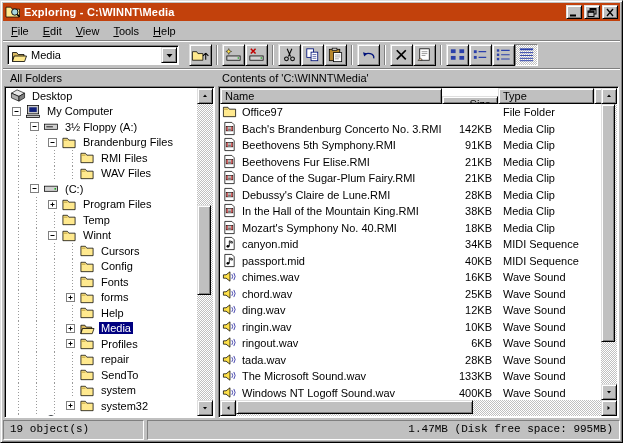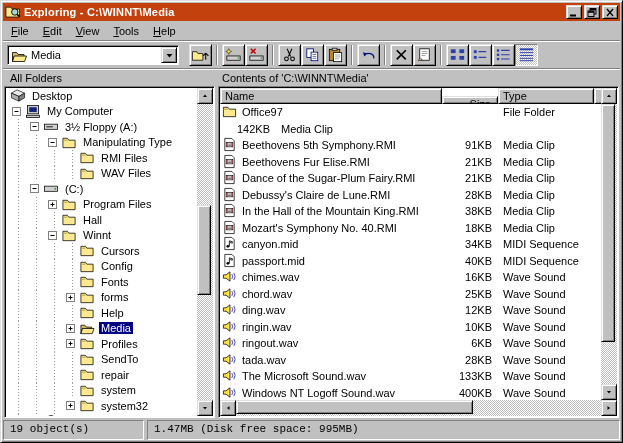--- a/index.html
+++ b/index.html
@@ -88,21 +88,21 @@
   .fname { width:222px; display:flex; align-items:center; padding-left:2px; }
   .fsize { width:56px; text-align:right; padding-right:6px; }
   .ftype { width:96px; padding-left:5px; }
   .ficon { width:16px; height:16px; flex:none; margin-right:4px; }
   .ficon svg { width:15px; height:15px; }
 
   
   .statusbar { height:20px; flex:none; display:flex; margin-top:2px;font-family:Liberation Mono, monospace; }
   .status-cell { padding:2px 6px; white-space:nowrap; overflow:hidden; }
   .status-objects { width:141px; flex:none; margin-right:3px; }
-  .status-size { flex:1; }
+  .status-size { flex:1;text-align:right; }
 </style>
 </head>
 <body>
 
 <div class="window">
 
   <div class="titlebar">
     <span class="app-icon">
       <svg viewBox="0 0 16 16">
           <path d="M1 13h13.5V5.2H7.3L5.8 3.2H1z" fill="#ffe98e" stroke="#000" stroke-width="0.7"></path>
@@ -335,21 +335,21 @@
             <span class="exp-cell">
               <svg viewBox="0 0 9 9">
                 <rect x="0.5" y="0.5" width="8" height="8" fill="#fff" stroke="#808080"></rect>
                 <path d="M2.5 4.5h4" stroke="#000"></path>
               </svg>
             </span>
             <span class="tree-icon"><svg viewBox="0 0 16 16">
                 <path d="M1.5 13.5h13v-8H7.8L6.3 3.5H1.5z" fill="#ffe98e" stroke="#000" stroke-width="0.8"></path>
                 <path d="M1.5 5.5h4.8" stroke="#b89a3a" fill="none"></path>
               </svg></span>
-            <span class="tree-label">Manipulating Type</span>
+            <span class="tree-label">Brandenburg Files</span>
           </div>
           <div class="tree-row">
             <span style="width:3px;flex:none"></span>
             <span class="guide"></span>
             <span class="guide"></span>
             <span class="guide"></span>
             <span class="exp-cell guide"></span>
             <span class="tree-icon"><svg viewBox="0 0 16 16">
                 <path d="M1.5 13.5h13v-8H7.8L6.3 3.5H1.5z" fill="#ffe98e" stroke="#000" stroke-width="0.8"></path>
                 <path d="M1.5 5.5h4.8" stroke="#b89a3a" fill="none"></path>
@@ -401,21 +401,21 @@
           </div>
           <div class="tree-row">
             <span style="width:3px;flex:none"></span>
             <span class="guide"></span>
             <span class="guide"></span>
             <span class="exp-cell guide"></span>
             <span class="tree-icon"><svg viewBox="0 0 16 16">
                 <path d="M1.5 13.5h13v-8H7.8L6.3 3.5H1.5z" fill="#ffe98e" stroke="#000" stroke-width="0.8"></path>
                 <path d="M1.5 5.5h4.8" stroke="#b89a3a" fill="none"></path>
               </svg></span>
-            <span class="tree-label">Hall</span>
+            <span class="tree-label">Temp</span>
           </div>
           <div class="tree-row">
             <span style="width:3px;flex:none"></span>
             <span class="guide"></span>
             <span class="guide"></span>
             <span class="exp-cell">
               <svg viewBox="0 0 9 9">
                 <rect x="0.5" y="0.5" width="8" height="8" fill="#fff" stroke="#808080"></rect>
                 <path d="M2.5 4.5h4" stroke="#000"></path>
               </svg>
@@ -528,33 +528,33 @@
           <div class="tree-row">
             <span style="width:3px;flex:none"></span>
             <span class="guide"></span>
             <span class="guide"></span>
             <span class="guide"></span>
             <span class="exp-cell guide"></span>
             <span class="tree-icon"><svg viewBox="0 0 16 16">
                 <path d="M1.5 13.5h13v-8H7.8L6.3 3.5H1.5z" fill="#ffe98e" stroke="#000" stroke-width="0.8"></path>
                 <path d="M1.5 5.5h4.8" stroke="#b89a3a" fill="none"></path>
               </svg></span>
+            <span class="tree-label">repair</span>
+          </div>
+          <div class="tree-row">
+            <span style="width:3px;flex:none"></span>
+            <span class="guide"></span>
+            <span class="guide"></span>
+            <span class="guide"></span>
+            <span class="exp-cell guide"></span>
+            <span class="tree-icon"><svg viewBox="0 0 16 16">
+                <path d="M1.5 13.5h13v-8H7.8L6.3 3.5H1.5z" fill="#ffe98e" stroke="#000" stroke-width="0.8"></path>
+                <path d="M1.5 5.5h4.8" stroke="#b89a3a" fill="none"></path>
+              </svg></span>
             <span class="tree-label">SendTo</span>
-          </div>
-          <div class="tree-row">
-            <span style="width:3px;flex:none"></span>
-            <span class="guide"></span>
-            <span class="guide"></span>
-            <span class="guide"></span>
-            <span class="exp-cell guide"></span>
-            <span class="tree-icon"><svg viewBox="0 0 16 16">
-                <path d="M1.5 13.5h13v-8H7.8L6.3 3.5H1.5z" fill="#ffe98e" stroke="#000" stroke-width="0.8"></path>
-                <path d="M1.5 5.5h4.8" stroke="#b89a3a" fill="none"></path>
-              </svg></span>
-            <span class="tree-label">repair</span>
           </div>
           <div class="tree-row">
             <span style="width:3px;flex:none"></span>
             <span class="guide"></span>
             <span class="guide"></span>
             <span class="guide"></span>
             <span class="exp-cell guide"></span>
             <span class="tree-icon"><svg viewBox="0 0 16 16">
                 <path d="M1.5 13.5h13v-8H7.8L6.3 3.5H1.5z" fill="#ffe98e" stroke="#000" stroke-width="0.8"></path>
                 <path d="M1.5 5.5h4.8" stroke="#b89a3a" fill="none"></path>
@@ -622,20 +622,29 @@
                   <span class="ficon"><svg viewBox="0 0 16 16">
                       <path d="M1.5 13.5h13v-8H7.8L6.3 3.5H1.5z" fill="#ffe98e" stroke="#000" stroke-width="0.8"></path>
                       <path d="M1.5 5.5h4.8" stroke="#b89a3a" fill="none"></path>
                     </svg></span>
                   <span>Office97</span>
                 </span>
                 <span class="fcell fsize"></span>
                 <span class="fcell ftype">File Folder</span>
               </div>
               <div class="file-row">
+                <span class="fcell fname">
+                  <span class="ficon"><svg viewBox="0 0 16 16">
+                      <path d="M3 1.5h7.5L13 4v10.5H3z" fill="#fff" stroke="#000" stroke-width="0.8"></path>
+                      <rect x="4.5" y="6" width="7" height="4.5" fill="#fff" stroke="#000" stroke-width="0.7"></rect>
+                      <path d="M5.5 6v4.5M10.5 6v4.5" stroke="#c00000" stroke-width="1"></path>
+                      <path d="M6.5 7.5h3M6.5 9h3" stroke="#000" stroke-width="0.6"></path>
+                    </svg></span>
+                  <span>Bach's Brandenburg Concerto No. 3.RMI</span>
+                </span>
                 <span class="fcell fsize">142KB</span>
                 <span class="fcell ftype">Media Clip</span>
               </div>
               <div class="file-row">
                 <span class="fcell fname">
                   <span class="ficon"><svg viewBox="0 0 16 16">
                       <path d="M3 1.5h7.5L13 4v10.5H3z" fill="#fff" stroke="#000" stroke-width="0.8"></path>
                       <rect x="4.5" y="6" width="7" height="4.5" fill="#fff" stroke="#000" stroke-width="0.7"></rect>
                       <path d="M5.5 6v4.5M10.5 6v4.5" stroke="#c00000" stroke-width="1"></path>
                       <path d="M6.5 7.5h3M6.5 9h3" stroke="#000" stroke-width="0.6"></path>

